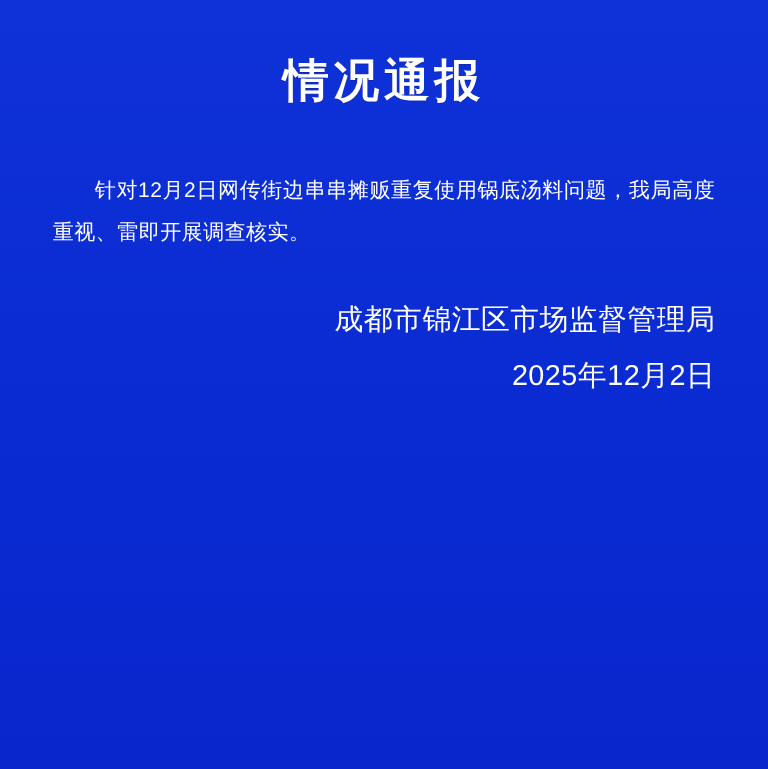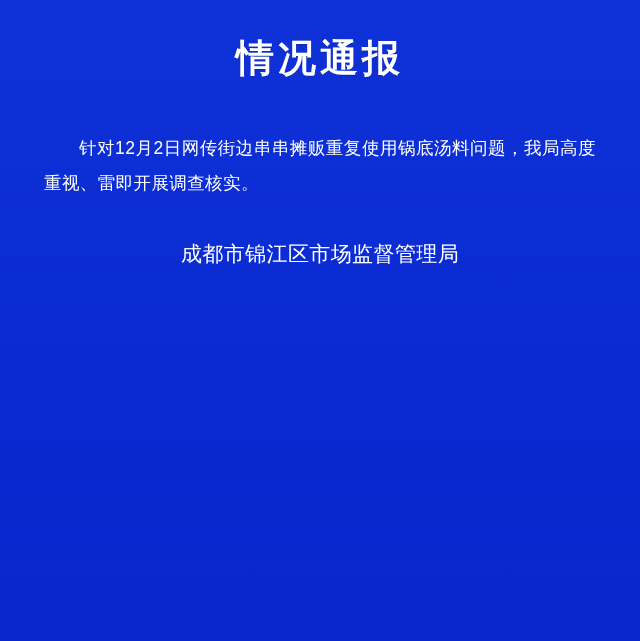--- a/index.html
+++ b/index.html
@@ -20,55 +20,56 @@
     height: 641px;
     box-sizing: border-box;
     background: linear-gradient(180deg, #0f31d8 0%, #0a2bd2 55%, #0926cc 100%);
     padding: 0 44px;
   }
   .title {
     text-align: center;
     font-size: 38px;
     font-weight: bold;
     letter-spacing: 4px;
-    padding-top: 34px;
+    padding-top: 44px;
     padding-bottom: 6px;
     line-height: 1.3;
     text-shadow: 0 1px 0 rgba(0,0,0,0.15);
   }
   .body-text {
     margin-top: 42px;
   }
   p.para {
     margin: 0 0 26px 0;
     font-size: 17.5px;
     line-height: 1.95;
     text-align: justify;
     text-indent: 2em;
     letter-spacing: 0.4px;
   }
   .signature {
     margin-top: 34px;
-    text-align: center;
-    font-size: 21px;
+    text-align: right;
+    font-size: 24px;
     line-height: 1.9;
     letter-spacing: 0.4px;
   }
   .signature div {
     margin-bottom: 2px;
   }
 </style>
 </head>
 <body>
 
 <div class="poster">
 
   <div class="title">情况通报</div>
 
   <div class="body-text">
     <p class="para">针对12月2日网传街边串串摊贩重复使用锅底汤料问题，我局高度重视、雷即开展调查核实。</p>
   </div>
 
   <div class="signature">
     <div>成都市锦江区市场监督管理局</div>
+    <div>2025年12月2日</div>
   </div>
 
 </div>
 
 </body></html>

